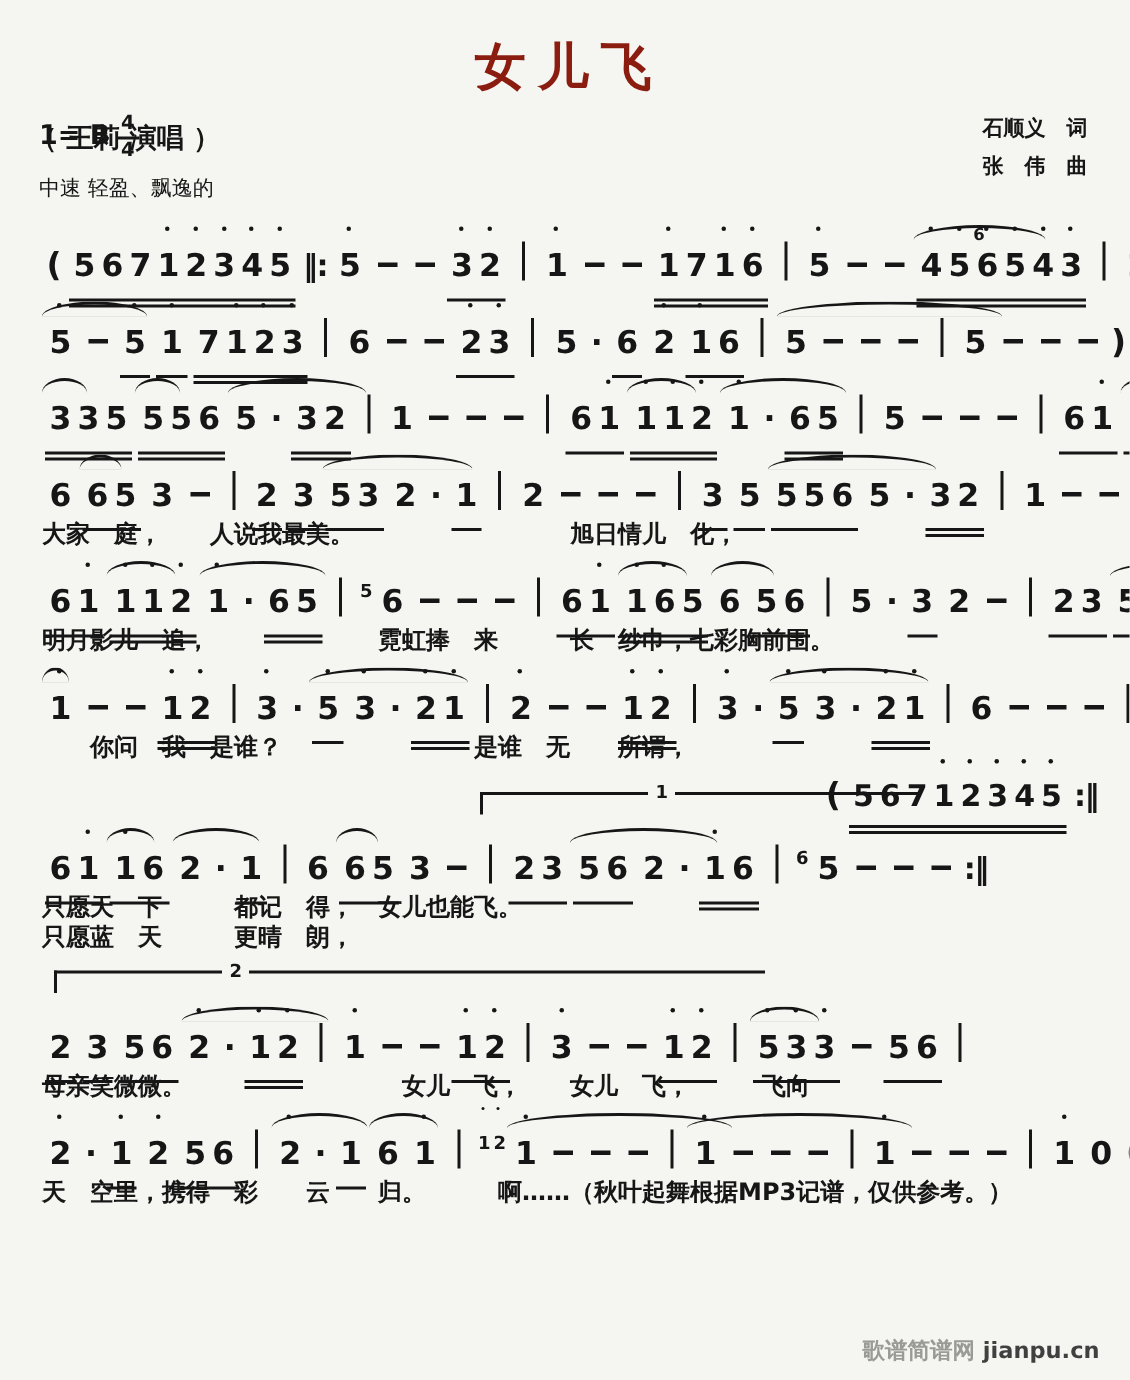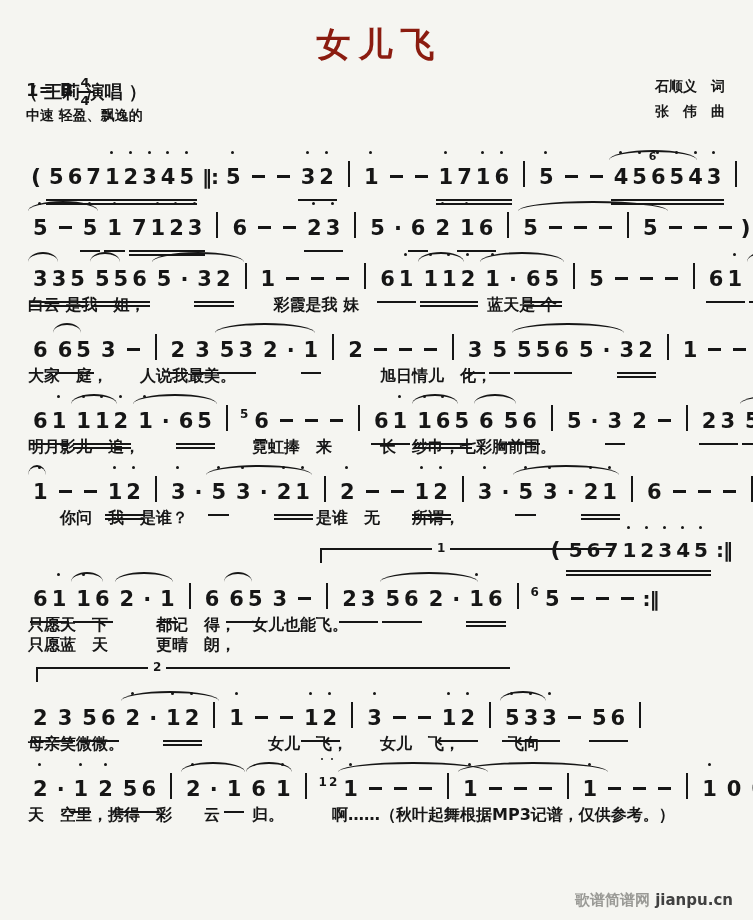--- a/index.html
+++ b/index.html
@@ -11,21 +11,21 @@
   .page{padding:8px 14px 0 20px;}
 
   
   .title{text-align:center;font-size:34px;font-weight:bold;color:#8b1c10;letter-spacing:8px;margin:14px 0 0;}
   .meta{position:relative;height:72px;margin-top:2px;}
   .keyblock{position:absolute;left:6px;top:6px;font-weight:bold;}
   .keysig{font-size:18px;}
   .frac{display:inline-block;vertical-align:middle;text-align:center;font-size:13px;line-height:1.05;margin-left:4px;font-weight:bold;}
   .frac .num{display:block;border-bottom:2px solid #161616;padding:0 3px 1px;}
   .frac .den{display:block;padding-top:1px;}
-  .tempo{font-size:14px;font-weight:bold;}
+  .tempo{font-size:14px;margin-top:10px;font-weight:normal;}
   .performer{text-align:left;font-size:18px;font-weight:bold;padding-top:10px;}
   .credits{position:absolute;right:14px;top:4px;text-align:right;font-size:14px;font-weight:bold;line-height:1.75;}
 
   
   #score{margin-top:8px;}
   .sys{position:relative;margin-bottom:7px;padding-left:8px;}
   .note-row{white-space:nowrap;font-weight:bold;font-size:21px;line-height:40px;height:44px;}
   .tok{display:inline-block;position:relative;margin:0 2px;padding:0 1px 2px;}
   .u1{border-bottom:2px solid #161616;}
   .u2{border-bottom:6px double #161616;}
@@ -71,21 +71,20 @@
 
   <div id="score">
       <div class="sys">
         <div class="note-row"><span class="paren">(</span><span class="tok u2"><span class="ch">5</span><span class="ch">6</span><span class="ch">7</span><span class="ch">1<i class="oct"></i></span><span class="ch">2<i class="oct"></i></span><span class="ch">3<i class="oct"></i></span><span class="ch">4<i class="oct"></i></span><span class="ch">5<i class="oct"></i></span></span><span class="rep">‖:</span><span class="tok"><span class="ch">5<i class="oct"></i></span></span><span class="dash"></span><span class="dash"></span><span class="tok u1"><span class="ch">3<i class="oct"></i></span><span class="ch">2<i class="oct"></i></span></span><span class="bar"></span><span class="tok"><span class="ch">1<i class="oct"></i></span></span><span class="dash"></span><span class="dash"></span><span class="tok u2"><span class="ch">1<i class="oct"></i></span><span class="ch">7</span><span class="ch">1<i class="oct"></i></span><span class="ch">6<i class="oct"></i></span></span><span class="bar"></span><span class="tok"><span class="ch">5<i class="oct"></i></span></span><span class="dash"></span><span class="dash"></span><span class="arc" style="width: 88px; margin-right: -88px;"><span class="arc-lbl">6</span></span><span class="tok u2"><span class="ch">4<i class="oct"></i></span><span class="ch">5<i class="oct"></i></span><span class="ch">6<i class="oct"></i></span><span class="ch">5<i class="oct"></i></span><span class="ch">4<i class="oct"></i></span><span class="ch">3<i class="oct"></i></span></span><span class="bar"></span><span class="tok"><span class="ch">2</span></span></div>
       </div>
       <div class="sys">
         <div class="note-row"><span class="arc" style="width: 70px; margin-right: -70px;"></span><span class="tok"><span class="ch">5<i class="oct"></i></span></span><span class="dash"></span><span class="tok u1"><span class="ch">5<i class="oct"></i></span></span><span class="tok u1"><span class="ch">1<i class="oct"></i></span></span><span class="tok u2"><span class="ch">7</span><span class="ch">1<i class="oct"></i></span><span class="ch">2<i class="oct"></i></span><span class="ch">3<i class="oct"></i></span></span><span class="bar"></span><span class="tok"><span class="ch">6</span></span><span class="dash"></span><span class="dash"></span><span class="tok u1"><span class="ch">2<i class="oct"></i></span><span class="ch">3<i class="oct"></i></span></span><span class="bar"></span><span class="tok"><span class="ch">5</span></span><span class="mdot">·</span><span class="tok u1"><span class="ch">6</span></span><span class="tok"><span class="ch">2<i class="oct"></i></span></span><span class="tok u1"><span class="ch">1<i class="oct"></i></span><span class="ch">6</span></span><span class="bar"></span><span class="arc" style="width: 150px; margin-right: -150px;"></span><span class="tok"><span class="ch">5</span></span><span class="dash"></span><span class="dash"></span><span class="dash"></span><span class="bar"></span><span class="tok"><span class="ch">5</span></span><span class="dash"></span><span class="dash"></span><span class="dash"></span><span class="paren">)</span></div>
       </div>
       <div class="sys">
         <div class="note-row"><span class="arc" style="width: 30px; margin-right: -30px;"></span><span class="tok u2"><span class="ch">3</span><span class="ch">3</span><span class="ch">5</span></span><span class="arc" style="width: 30px; margin-right: -30px;"></span><span class="tok u2"><span class="ch">5</span><span class="ch">5</span><span class="ch">6</span></span><span class="arc" style="width: 92px; margin-right: -92px;"></span><span class="tok"><span class="ch">5</span></span><span class="mdot">·</span><span class="tok u2"><span class="ch">3</span><span class="ch">2</span></span><span class="bar"></span><span class="tok"><span class="ch">1</span></span><span class="dash"></span><span class="dash"></span><span class="dash"></span><span class="bar"></span><span class="tok u1"><span class="ch">6</span><span class="ch">1<i class="oct"></i></span></span><span class="arc" style="width: 46px; margin-right: -46px;"></span><span class="tok u2"><span class="ch">1<i class="oct"></i></span><span class="ch">1<i class="oct"></i></span><span class="ch">2<i class="oct"></i></span></span><span class="arc" style="width: 84px; margin-right: -84px;"></span><span class="tok"><span class="ch">1<i class="oct"></i></span></span><span class="mdot">·</span><span class="tok u2"><span class="ch">6</span><span class="ch">5</span></span><span class="bar"></span><span class="tok"><span class="ch">5</span></span><span class="dash"></span><span class="dash"></span><span class="dash"></span><span class="bar"></span><span class="tok u1"><span class="ch">6</span><span class="ch">1<i class="oct"></i></span></span><span class="arc" style="width: 32px; margin-right: -32px;"></span><span class="tok u1"><span class="ch">1</span></span></div>
-        <div class="lyric-row">白云 是我　姐，　　　　　　　　彩霞是我 妹　　　　　　　　蓝天是 个</div>
       </div>
       <div class="sys">
         <div class="note-row"><span class="tok"><span class="ch">6</span></span><span class="arc" style="width: 28px; margin-right: -28px;"></span><span class="tok u1"><span class="ch">6</span><span class="ch">5</span></span><span class="tok"><span class="ch">3</span></span><span class="dash"></span><span class="bar"></span><span class="tok u1"><span class="ch">2</span></span><span class="tok u1"><span class="ch">3</span></span><span class="arc" style="width: 100px; margin-right: -100px;"></span><span class="tok u1"><span class="ch">5</span><span class="ch">3</span></span><span class="tok"><span class="ch">2</span></span><span class="mdot">·</span><span class="tok u1"><span class="ch">1</span></span><span class="bar"></span><span class="tok"><span class="ch">2</span></span><span class="dash"></span><span class="dash"></span><span class="dash"></span><span class="bar"></span><span class="tok u1"><span class="ch">3</span></span><span class="tok u1"><span class="ch">5</span></span><span class="arc" style="width: 112px; margin-right: -112px;"></span><span class="tok u1"><span class="ch">5</span><span class="ch">5</span><span class="ch">6</span></span><span class="tok"><span class="ch">5</span></span><span class="mdot">·</span><span class="tok u2"><span class="ch">3</span><span class="ch">2</span></span><span class="bar"></span><span class="tok"><span class="ch">1</span></span><span class="dash"></span><span class="dash"></span></div>
         <div class="lyric-row">大家　庭，　　人说我最美。　　　　　　　　　旭日情儿　化，</div>
       </div>
       <div class="sys">
         <div class="note-row"><span class="tok u1"><span class="ch">6</span><span class="ch">1<i class="oct"></i></span></span><span class="arc" style="width: 46px; margin-right: -46px;"></span><span class="tok u2"><span class="ch">1<i class="oct"></i></span><span class="ch">1<i class="oct"></i></span><span class="ch">2<i class="oct"></i></span></span><span class="arc" style="width: 84px; margin-right: -84px;"></span><span class="tok"><span class="ch">1<i class="oct"></i></span></span><span class="mdot">·</span><span class="tok u2"><span class="ch">6</span><span class="ch">5</span></span><span class="bar"></span><span class="tok gr"><span class="ch">5</span></span><span class="tok"><span class="ch">6</span></span><span class="dash"></span><span class="dash"></span><span class="dash"></span><span class="bar"></span><span class="tok u1"><span class="ch">6</span><span class="ch">1<i class="oct"></i></span></span><span class="arc" style="width: 46px; margin-right: -46px;"></span><span class="tok u2"><span class="ch">1<i class="oct"></i></span><span class="ch">6<i class="oct"></i></span><span class="ch">5</span></span><span class="arc" style="width: 42px; margin-right: -42px;"></span><span class="tok"><span class="ch">6</span></span><span class="tok u1"><span class="ch">5</span><span class="ch">6</span></span><span class="bar"></span><span class="tok"><span class="ch">5</span></span><span class="mdot">·</span><span class="tok u1"><span class="ch">3</span></span><span class="tok"><span class="ch">2</span></span><span class="dash"></span><span class="bar"></span><span class="tok u1"><span class="ch">2</span><span class="ch">3</span></span><span class="arc" style="width: 100px; margin-right: -100px;"></span><span class="tok u1"><span class="ch">5</span></span></div>
         <div class="lyric-row">明月影儿　追，　　　　　　　霓虹捧　来　　　长　纱巾，七彩胸前围。</div>
       </div>
       <div class="sys">

